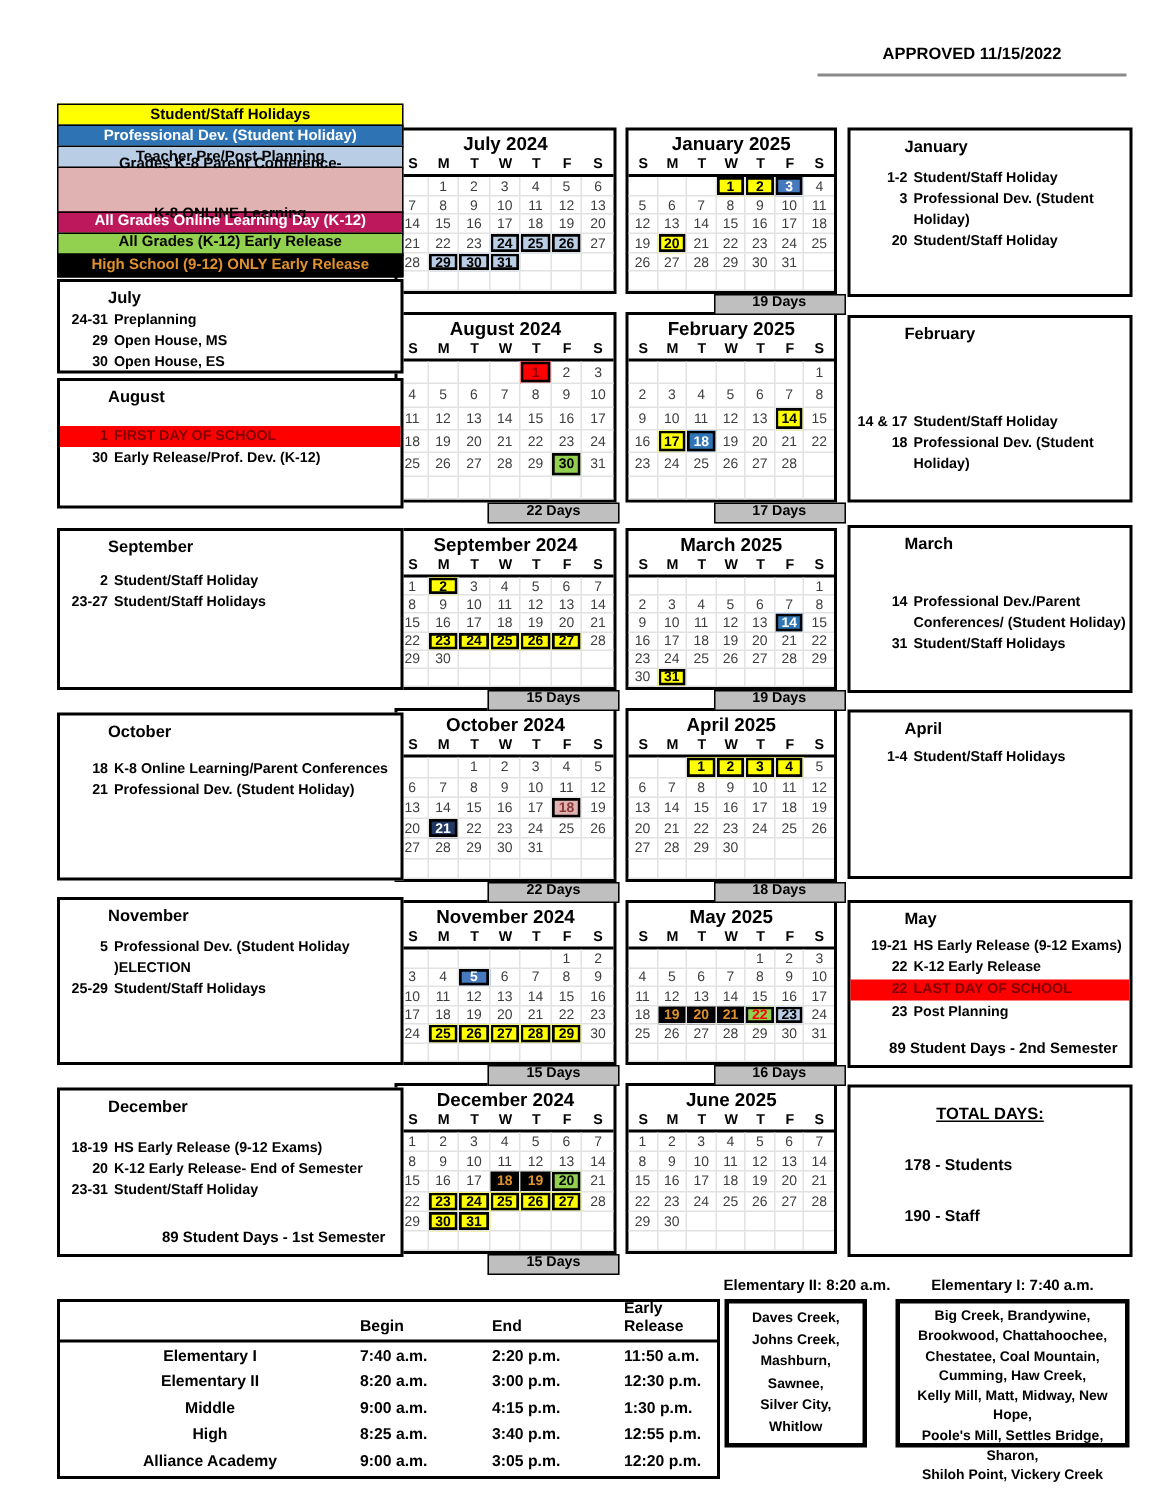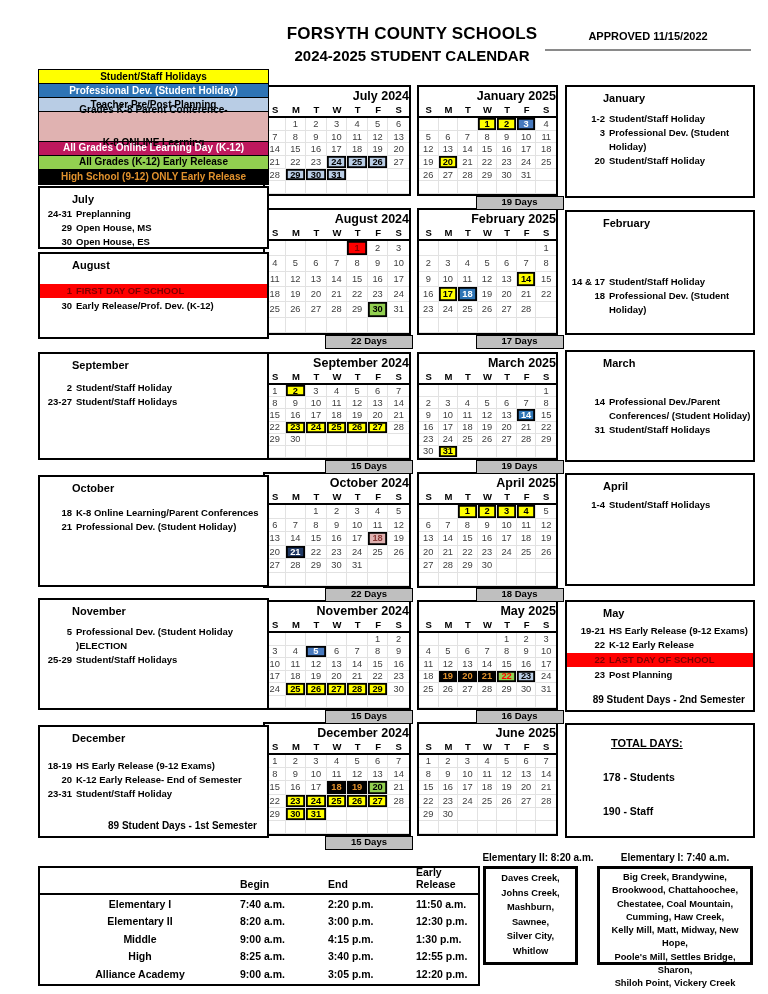--- a/index.html
+++ b/index.html
@@ -38,32 +38,32 @@
   .lb3{top:475px;height:112px} .lb4{top:598px;height:112px} .lb5{top:725px;height:113px}
   .rb0{top:85px;height:113px}  .rb1{top:210px;height:125px} .rb2{top:350px;height:112px}
   .rb3{top:473px;height:113px} .rb4{top:600px;height:112px}
   .lb0 .nrows{margin-top:2px} .lb1 .nrows{margin-top:13px} .lb2 .nrows{margin-top:10px}
   .lb3 .nrows{margin-top:12px} .lb4 .nrows{margin-top:8px}  .lb5 .nrows{margin-top:15px}
   .rb0 .nrows{margin-top:8px}  .rb1 .nrows{margin-top:46px} .rb2 .nrows{margin-top:26px}
   .rb3 .nrows{margin-top:6px}  .rb4 .nrows{margin-top:5px}
 
   
   .totals { position:absolute; left:565px; top:723px; width:190px; height:115px; border:2px solid #000; background:#fff; }
-  .totals-title { margin-top:12px; font-size:11px; font-weight:bold; text-decoration:underline;margin-left:44px; }
+  .totals-title { text-align:center; margin-top:12px; font-size:11px; font-weight:bold; text-decoration:underline; }
   .totals-row { font-size:10.5px; font-weight:bold; padding-left:36px; margin-top:22px; }
 
   
   .mbox { position:absolute; border:2.5px solid #000; background:#fff; display:flex; flex-direction:column; }
   .m0{left:263px;top:85px;width:148px;height:111px}  .m1{left:417px;top:85px;width:141px;height:111px}
   .m2{left:263px;top:208px;width:148px;height:127px} .m3{left:417px;top:208px;width:141px;height:127px}
   .m4{left:263px;top:352px;width:148px;height:108px} .m5{left:417px;top:352px;width:141px;height:108px}
   .m6{left:263px;top:472px;width:148px;height:116px} .m7{left:417px;top:472px;width:141px;height:116px}
   .m8{left:263px;top:600px;width:148px;height:110px} .m9{left:417px;top:600px;width:141px;height:110px}
   .m10{left:263px;top:722px;width:148px;height:114px}.m11{left:417px;top:722px;width:141px;height:114px}
-  .mtitle { text-align:right; font-weight:bold; font-size:12.5px; padding:2px 0 1px; }
+  .mtitle { text-align:center; font-weight:bold; font-size:12.5px; padding:2px 0 1px; }
   .dowrow { display:grid; grid-template-columns:repeat(7,1fr); border-bottom:2.2px solid #000;
             font-weight:bold; font-size:9.5px; text-align:center; padding-bottom:1px; }
   .mgrid { flex:1; display:flex; flex-direction:column; }
   .wrow { flex:1; display:grid; grid-template-columns:repeat(7,1fr); }
   .dcell { border-right:1px solid #e2e2e2; border-bottom:1px solid #e2e2e2; font-size:9.3px; color:#3d3d3d;
            display:flex; align-items:center; justify-content:center; }
   .wrow .dcell:nth-child(7) { border-right:none; }
   .hl { font-weight:bold; box-shadow: inset 0 0 0 1.8px #000; }
   .badge { position:absolute; bottom:-16px; left:50%; transform:translateX(-50%); width:88px; height:14px;
            background:#BFBFBF; border:1.6px solid #000; font-size:9.5px; font-weight:bold; text-align:center;
@@ -87,24 +87,20 @@
   .zb0 { left:483px; top:866px; width:95px; height:99px; }
   .zb1 { left:597px; top:866px; width:156px; height:99px; }
   .zb0 .zline { line-height:14.5px; }
   .zb1 .zline { line-height:13.3px; }
 </style>
 </head>
 <body>
 
 <div class="page">
 
-  <div class="title-wrap">
-    <div class="title1">FORSYTH COUNTY SCHOOLS</div>
-    <div class="title2">2024-2025 STUDENT CALENDAR</div>
-  </div>
   <div class="approved">APPROVED 11/15/2022</div>
 
   <div id="legend">
       <div class="legend-row" style="background: rgb(255, 255, 0); color: rgb(0, 0, 0);">
         <div>Student/Staff Holidays</div>
       </div>
       <div class="legend-row" style="background: rgb(46, 116, 181); color: rgb(255, 255, 255);">
         <div>Professional Dev. (Student Holiday)</div>
       </div>
       <div class="legend-row" style="background: rgb(185, 205, 229); color: rgb(0, 0, 0);">

